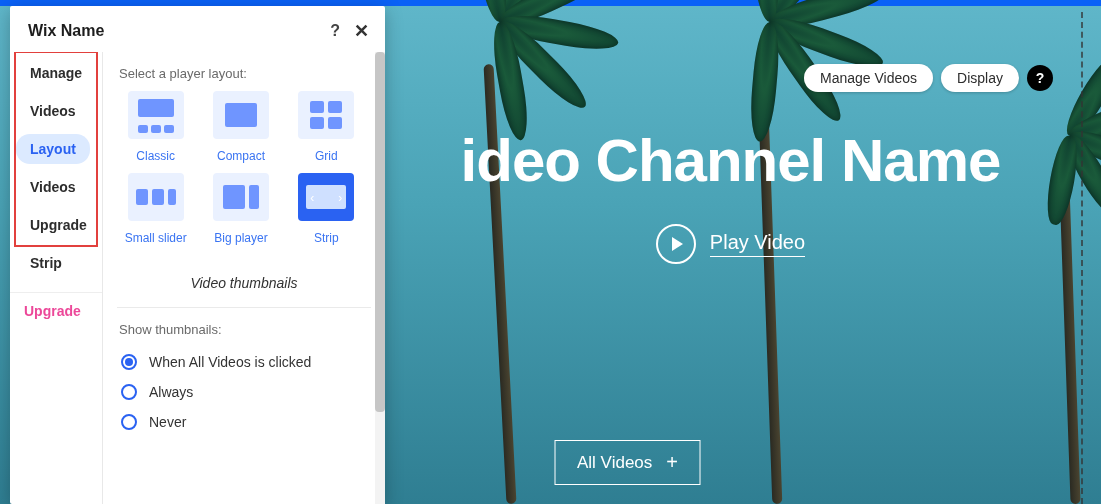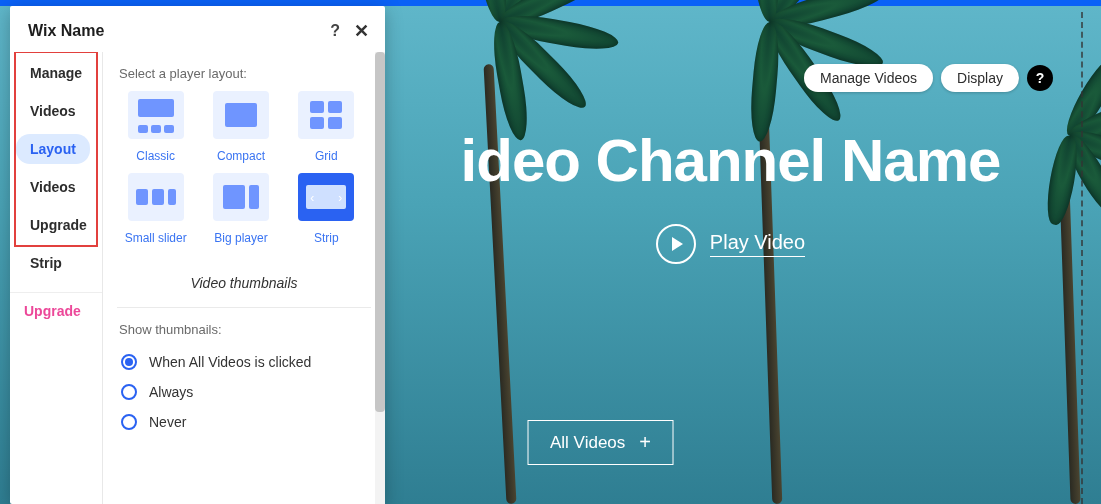--- a/index.html
+++ b/index.html
@@ -20,21 +20,21 @@
     .p3 .fronds{top:120px}
     .guide { position:absolute; top:6px; bottom:0; right:18px; width:0; border-left:2px dashed #333; opacity:.7; }
 
     
     .channel-name { position:absolute; top:120px; left:400px; right:40px; text-align:center; color:#fff; font-size:60px; font-weight:700; letter-spacing:-1px; }
     .play-wrap { position:absolute; top:218px; left:400px; right:40px; text-align:center; }
     .play-inline { display:inline-flex; align-items:center; gap:14px; color:#fff; }
     .play-icon-ring { width:40px; height:40px; border:2px solid #fff; border-radius:50%; display:flex; align-items:center; justify-content:center; }
     .play-icon-tri { width:0; height:0; border-left:11px solid #fff; border-top:7px solid transparent; border-bottom:7px solid transparent; margin-left:3px; }
     .play-text { font-size:20px; border-bottom:1px solid #fff; padding-bottom:2px; }
-    .allvideos-btn { position:absolute; top:414px; left:50%; margin-left:50px; transform:translateX(-50%); border:1px solid #fff; color:#fff; padding:10px 22px; display:flex; align-items:center; gap:14px; font-size:17px; }
+    .allvideos-btn { position:absolute; top:434px; left:50%; margin-left:77px; transform:translateX(-50%); border:1px solid #fff; color:#fff; padding:10px 22px; display:flex; align-items:center; gap:14px; font-size:17px; }
     .plus { font-size:20px; font-weight:300; }
 
     .pill-wrap { position:absolute; top:58px; right:48px; display:flex; gap:8px; align-items:center; }
     .pill { background:#fff; color:#2d2d2d; border-radius:18px; padding:6px 16px; font-size:14px; box-shadow:0 1px 3px rgba(0,0,0,.2); }
     .help-dot { width:26px; height:26px; background:#000; color:#fff; border-radius:50%; display:flex; align-items:center; justify-content:center; font-weight:700; font-size:14px; }
 
     
     .panel { position:absolute; top:6px; left:10px; width:375px; height:498px; background:#fff; box-shadow:0 4px 18px rgba(0,0,0,.25); border-radius:2px; display:flex; flex-direction:column; }
     .panel-header { display:flex; align-items:center; padding:14px 16px 10px 18px; font-weight:700; font-size:16px; color:#1d1d1d; }
     .panel-header .spacer { flex:1; }

